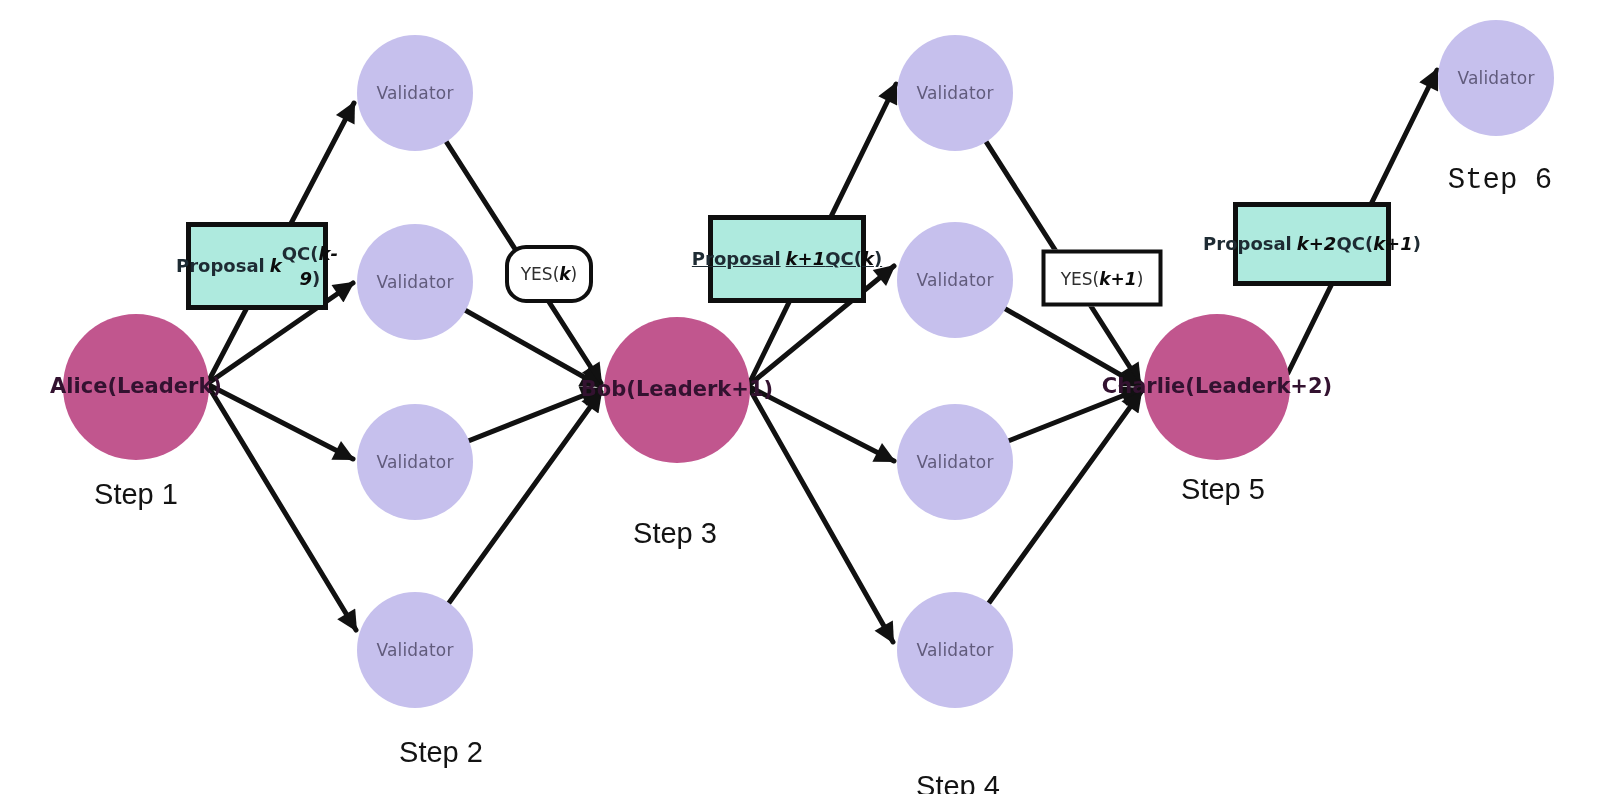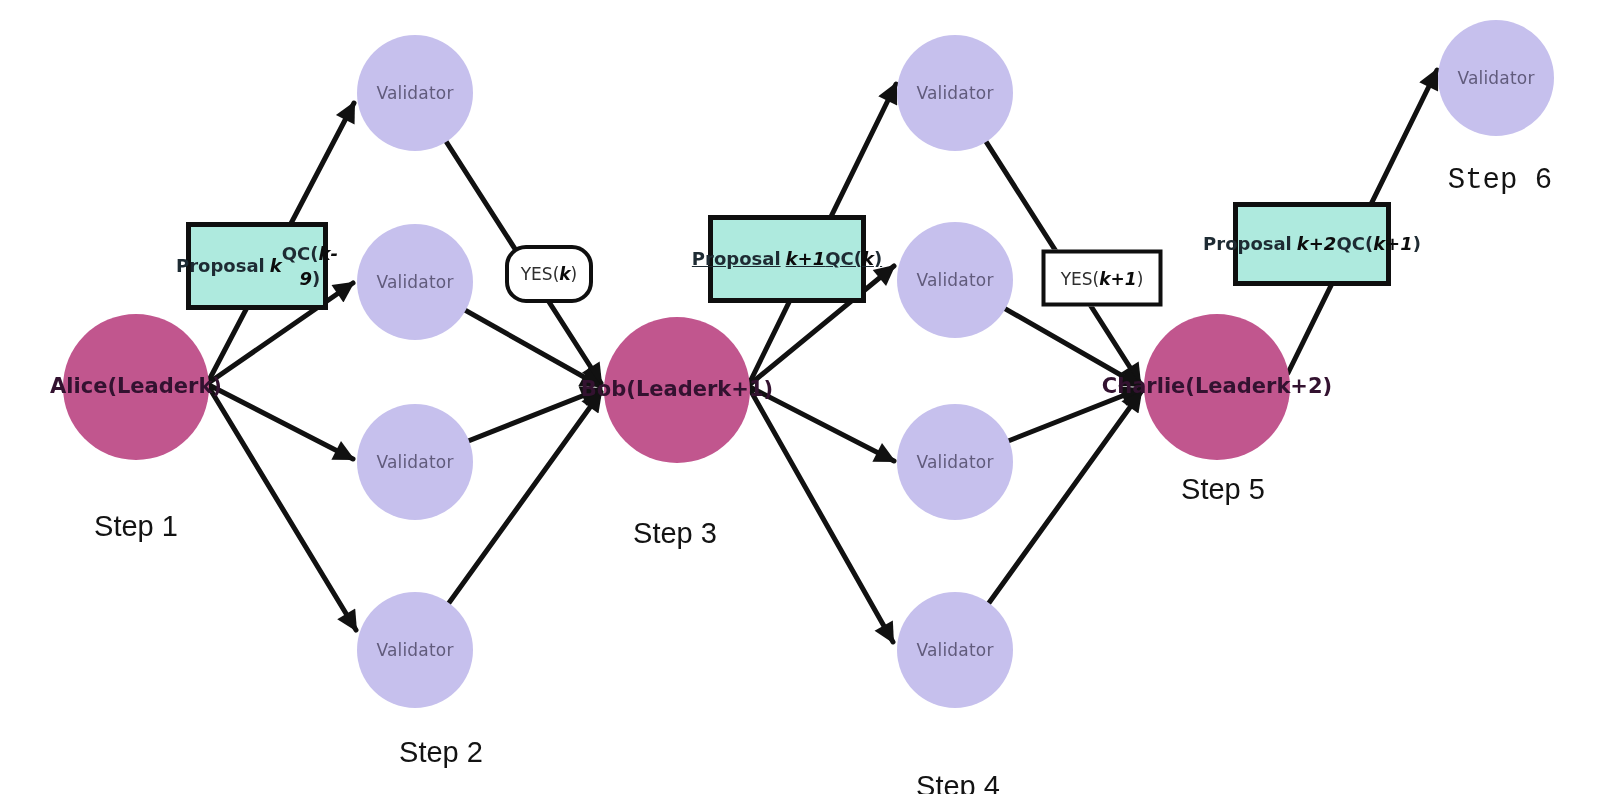--- a/index.html
+++ b/index.html
@@ -178,20 +178,20 @@
     <div><span>QC(</span><span class="ki">k+1</span><span>)</span></div>
   </div>
 
   <div class="node vote" style="left:549px; top:274px; width:88px; height:58px;border-radius:21px;">
     <div><span>YES(</span><span class="ki">k</span><span>)</span></div>
   </div>
   <div class="node vote" style="left:1102px; top:278px; width:121px; height:57px;">
     <div><span>YES(</span><span class="ki">k+1</span><span>)</span></div>
   </div>
 
-  <div class="step" style="left:136px;  top:494px;margin-top:32px;">Step 1</div>
+  <div class="step" style="left:136px;  top:494px;">Step 1</div>
   <div class="step" style="left:415px;  top:752px;margin-left:26px;">Step 2</div>
   <div class="step" style="left:675px;  top:533px;">Step 3</div>
   <div class="step" style="left:958px;  top:786px;">Step 4</div>
   <div class="step" style="left:1223px; top:489px;">Step 5</div>
   <div class="step" style="left:1500px; top:180px;font-family:Liberation Mono, monospace;">Step 6</div>
 
 </div>
 
 </body></html>

